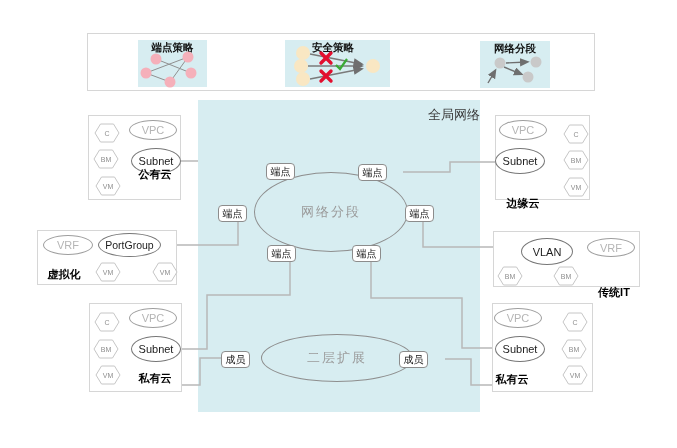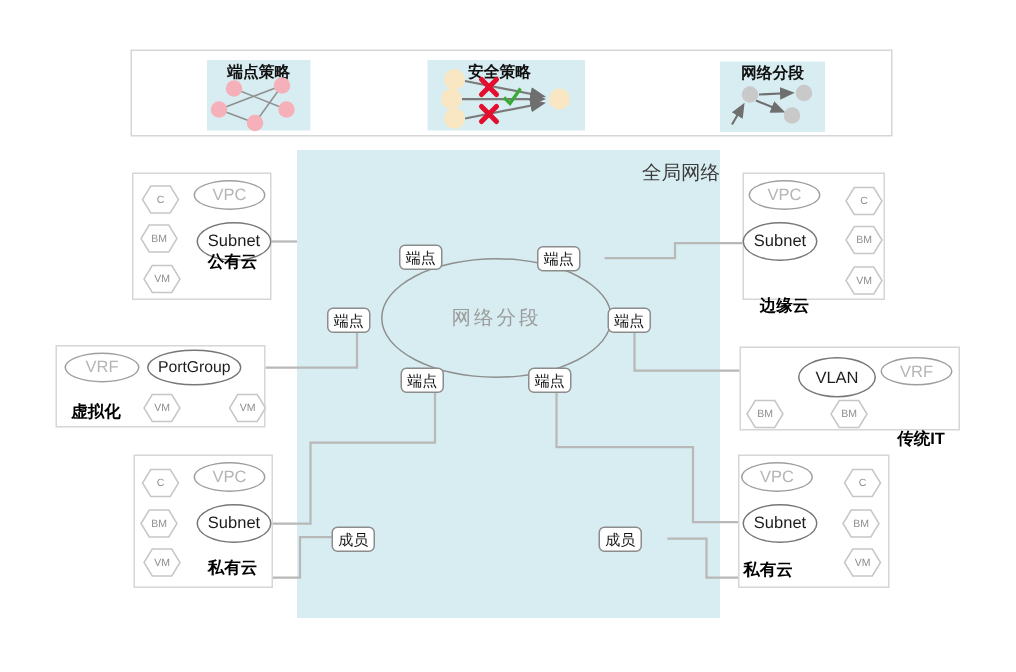--- a/index.html
+++ b/index.html
@@ -122,20 +122,21 @@
     <path class="w-int" d="M120,255 L110,264 M140,255 L160,264"></path>
     <path class="w-int" d="M563,247 H587"></path>
     <path class="w-int" d="M528,255 L513,268 M545,255 L563,268"></path>
     <path class="w-int" d="M154,328 V337"></path>
     <path class="w-int" d="M119,322 L133,346 M119,349 L133,349 M120,375 L133,353"></path>
     <path class="w-int" d="M520,328 V337"></path>
     <path class="w-int" d="M562,322 L545,346 M561,349 L545,349 M562,375 L545,353"></path>
   </svg>
 
   <div class="ell big" style="left:254px;top:172px;width:154px;height:80px">网络分段</div>
+  <div class="ell big" style="left:261px;top:334px;width:152px;height:48px">二层扩展</div>
 
   <div class="chip" style="left:266px;top:163px">端点</div>
   <div class="chip" style="left:358px;top:164px">端点</div>
   <div class="chip" style="left:218px;top:205px">端点</div>
   <div class="chip" style="left:405px;top:205px">端点</div>
   <div class="chip" style="left:267px;top:245px">端点</div>
   <div class="chip" style="left:352px;top:245px">端点</div>
   <div class="chip" style="left:221px;top:351px">成员</div>
   <div class="chip" style="left:399px;top:351px">成员</div>
 
@@ -196,21 +197,21 @@
     </div>
   <div class="hex" style="left:152px;top:262px">
       <svg viewBox="0 0 26 20">
         <polygon points="6.5,1 19.5,1 25,10 19.5,19 6.5,19 1,10"></polygon>
       </svg>
       <span>VM</span>
     </div>
   <div class="clabel" style="left:34px;top:267px">虚拟化</div>
 
   <div class="panel" style="left:493px;top:231px;width:147px;height:56px"></div>
-  <div class="ell" style="left:532px;top:238px;width:52px;height:27px">VLAN</div>
+  <div class="ell" style="left:521px;top:238px;width:52px;height:27px">VLAN</div>
   <div class="ell dim" style="left:587px;top:238px;width:48px;height:19px">VRF</div>
   <div class="hex" style="left:497px;top:266px">
       <svg viewBox="0 0 26 20">
         <polygon points="6.5,1 19.5,1 25,10 19.5,19 6.5,19 1,10"></polygon>
       </svg>
       <span>BM</span>
     </div>
   <div class="hex" style="left:553px;top:266px">
       <svg viewBox="0 0 26 20">
         <polygon points="6.5,1 19.5,1 25,10 19.5,19 6.5,19 1,10"></polygon>

